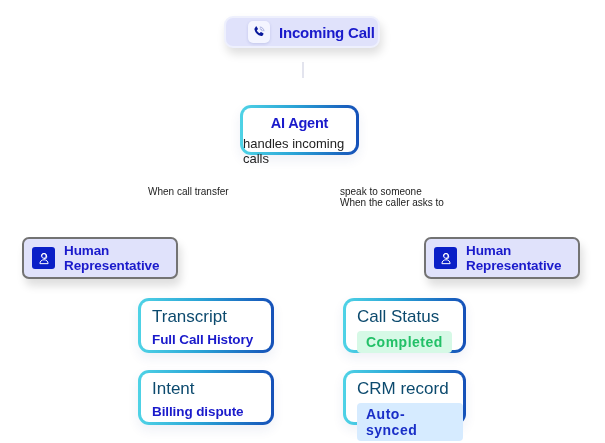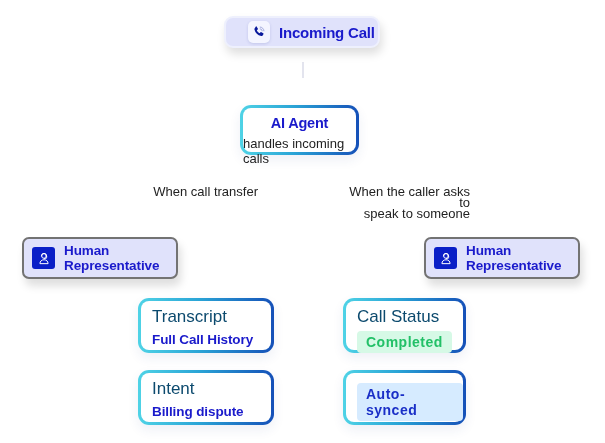--- a/index.html
+++ b/index.html
@@ -44,21 +44,21 @@
   .gcard .inner {
     width: 100%; height: 100%; background: #fff; border-radius: 8px; box-sizing: border-box;
   }
 
   .ai { left: 240px; top: 105px; width: 119px; height: 50px; }
   .ai .inner { display: flex; flex-direction: column; align-items: center; padding-top: 7px; }
   .ai .title { font-size: 14.5px; font-weight: bold; color: #1a1acb; letter-spacing: -0.2px; }
   .ai .sub { font-size: 13px; color: #222; margin-top: 5px; }
 
   .cond {
-    position: absolute; font-size: 13px; color: #222; text-align: right; line-height: 11px;
+    position: absolute; font-size: 10px; color: #222; text-align: left; line-height: 11px;
   }
   .cond-left { left: 148px; top: 186px; width: 110px; }
   .cond-right { left: 340px; top: 186px; width: 130px; }
 
   
   .human {
     position: absolute; box-sizing: border-box; width: 156px; height: 42px;
     background: #e0e2fb; border: 2px solid #737373; border-radius: 7px;
     box-shadow: 3px 7px 9px rgba(0,0,0,0.13);
     display: flex; align-items: center;
@@ -109,22 +109,22 @@
   <div class="inner">
     <span class="title">AI Agent</span>
     <span class="sub">handles incoming calls</span>
   </div>
 </div>
 
 <div class="cond cond-left">
   <div>When call transfer</div>
 </div>
 <div class="cond cond-right">
+  <div>speak to someone</div>
   <div>When the caller asks to</div>
-  <div>speak to someone</div>
 </div>
 
 <div class="human human-left">
   <div class="icon-box">
     <svg width="14" height="14" viewBox="0 0 24 24" fill="none" stroke="#fff" stroke-width="1.7" stroke-linecap="round">
       <circle cx="12" cy="8.5" r="4"></circle>
       <path d="M7.5 8.5a4.5 4.5 0 0 1 9 0"></path>
       <path d="M16.5 9.5v1.5a2 2 0 0 1-2 2h-2"></path>
       <path d="M5 21c0-3.5 3-6 7-6s7 2.5 7 6z"></path>
     </svg>
@@ -166,15 +166,16 @@
 
 <div class="gcard detail callstatus">
   <div class="inner">
     <div class="k">Call Status</div>
     <span class="badge badge-green">Completed</span>
   </div>
 </div>
 
 <div class="gcard detail crm">
   <div class="inner">
+    <div class="k">CRM record</div>
     <span class="badge badge-blue">Auto-synced</span>
   </div>
 </div>
 
 </body></html>

